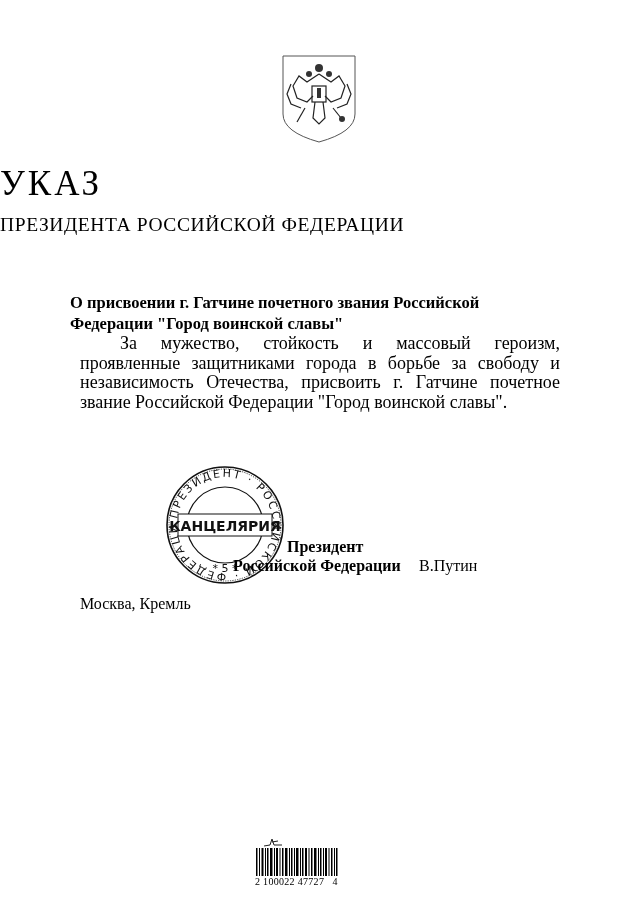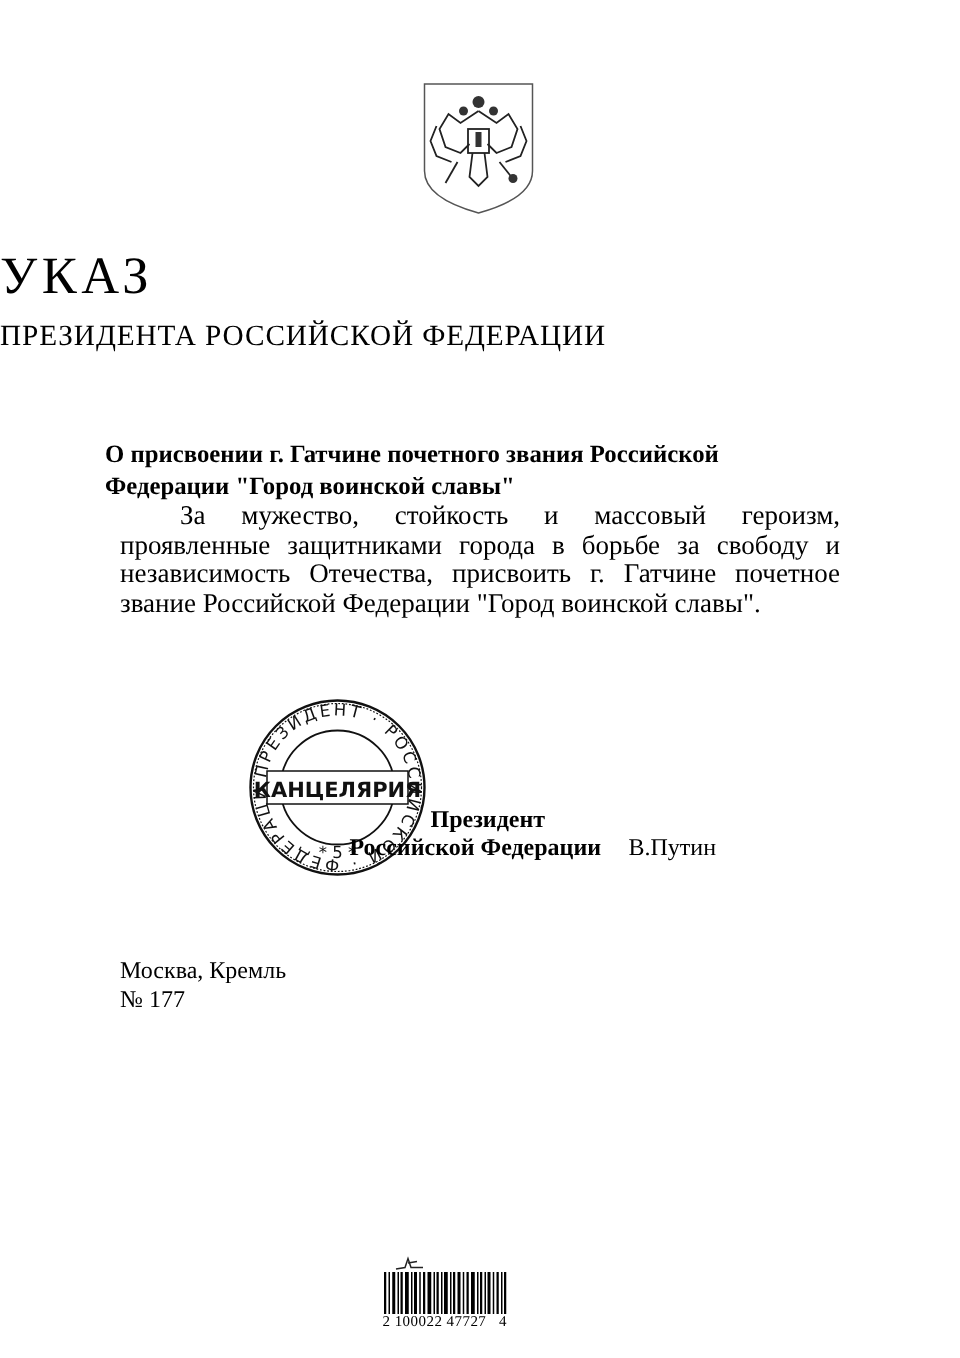--- a/index.html
+++ b/index.html
@@ -13,21 +13,21 @@
                 font-size: 19.5px; letter-spacing: 0.6px; line-height: 24px; }
     #heading { left: 70px; width: 500px; top: 292px; 
                font-size: 16.5px; font-weight: bold; line-height: 21px; }
     #body-text { left: 80px; width: 480px; top: 334px; font-size: 18px; line-height: 19.5px;
                  text-align: justify; text-align-last: left; }
     #body-text .indent { display: inline-block; width: 40px; }
     .sig { font-size: 16px; line-height: 19px; }
     #sig-title1 { left: 287px; top: 537px; font-weight: bold; }
     #sig-title2 { left: 233px; top: 556px; font-weight: bold; }
     #sig-name { left: 419px; top: 556px; }
-    #place { left: 80px; top: 594px; font-size: 16px; line-height: 19px; margin-top: 44px; }
+    #place { left: 80px; top: 594px; font-size: 16px; line-height: 19px; }
     #stamp { left: 164px; top: 464px; width: 122px; height: 122px; }
     #barcode { left: 256px; top: 848px; width: 82px; height: 28px; }
     #barcode-num { left: 255px; top: 876px; font-size: 10px; letter-spacing: 0.3px;
                    white-space: pre; line-height: 11px; text-align: right; }
     #barcode-mark { left: 262px; top: 836px; width: 22px; height: 12px; }
   </style>
 </head>
 <body>
 
 <svg id="emblem" class="abs" viewBox="0 0 80 92">
@@ -75,21 +75,20 @@
   <text x="61" y="67" text-anchor="middle" font-family="DejaVu Sans, sans-serif" font-size="14" font-weight="bold" fill="#111">КАНЦЕЛЯРИЯ</text>
   <text x="61" y="108" text-anchor="middle" font-family="DejaVu Sans, sans-serif" font-size="11" fill="#111">* 5 *</text>
 </svg>
 
 <div id="sig-title1" class="abs sig">Президент</div>
 <div id="sig-title2" class="abs sig">Российской Федерации</div>
 <div id="sig-name" class="abs sig">В.Путин</div>
 
 <div id="place" class="abs">
   <div>Москва, Кремль</div>
-  <div>№ 177</div>
 </div>
 
 <svg id="barcode-mark" class="abs" viewBox="0 0 22 12">
   <path d="M2 10 L8 9 L10 3 L12 9 L20 9 M10 6 L16 5" fill="none" stroke="#222" stroke-width="1"></path>
 </svg>
 <svg id="barcode" class="abs" viewBox="0 0 82 28" preserveAspectRatio="none">
   <g fill="#000">
     <rect x="0" y="0" width="1.5" height="28"></rect>
       <rect x="3" y="0" width="1" height="28"></rect>
     <rect x="5.5" y="0" width="2" height="28"></rect>

